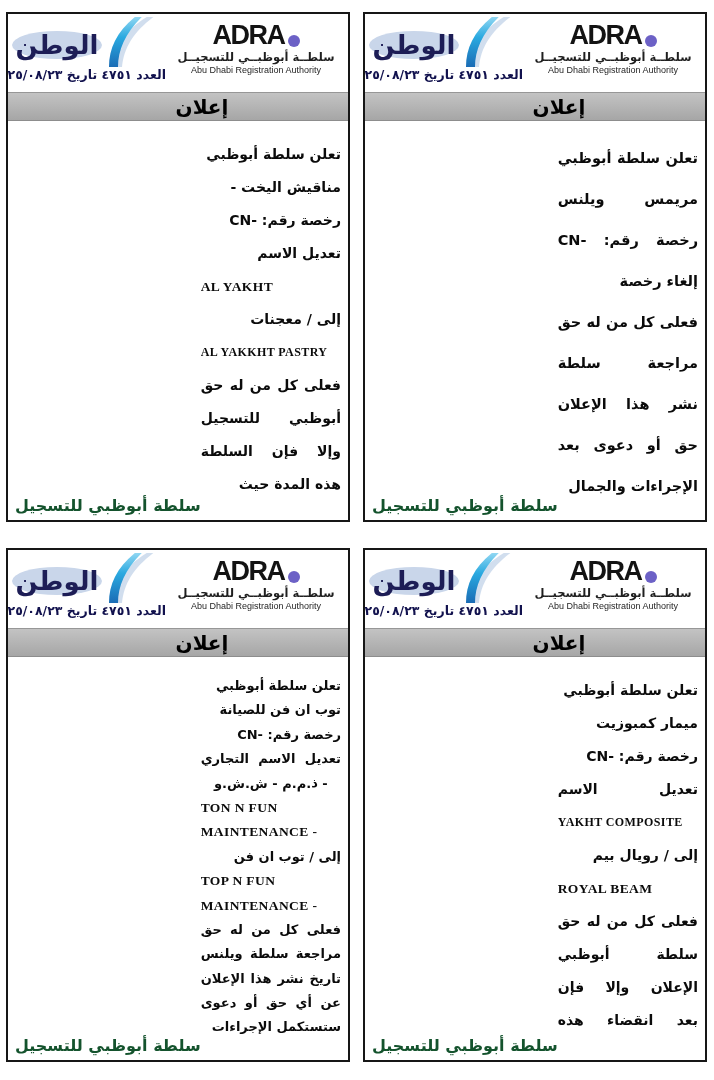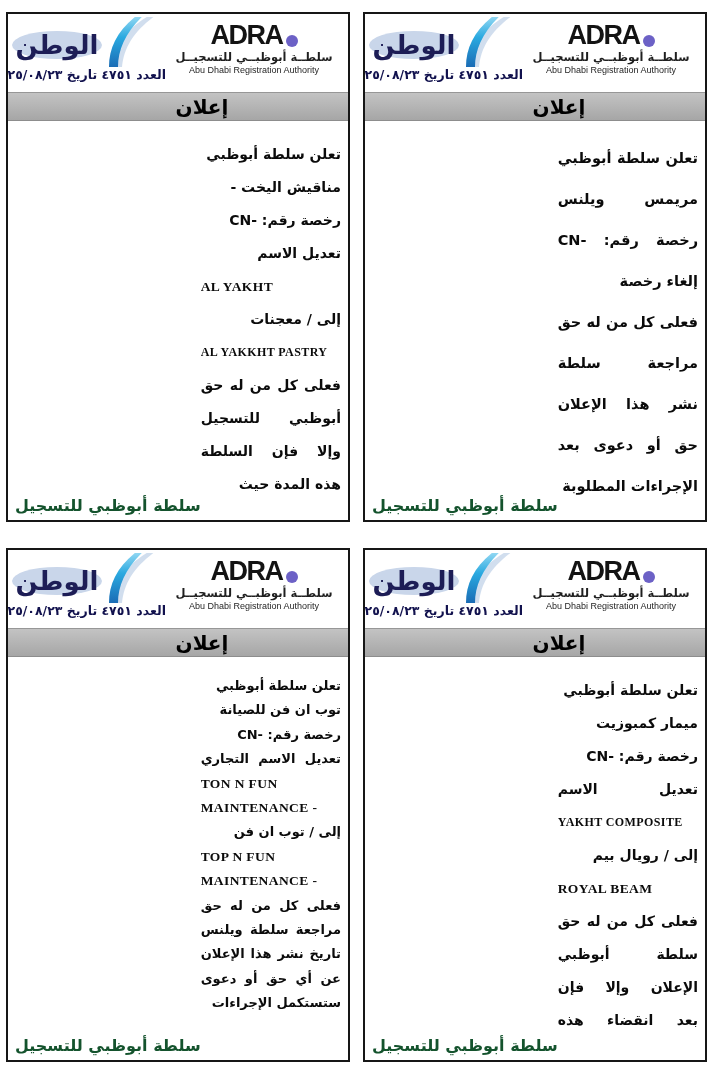--- a/index.html
+++ b/index.html
@@ -18,21 +18,21 @@
   .panel{
     border:2px solid #161616;
     background:#ffffff;
     display:flex;flex-direction:column;
     overflow:hidden;
     box-sizing:border-box;
   }
   
   .panel-head{
     height:76px;flex:0 0 76px;
-    display:flex;align-items:flex-start;
+    display:flex;justify-content:space-between;align-items:flex-start;
     padding:2px 4px 0 2px;
   }
   .watan{width:156px;padding-top:1px;}
   .watan-art{display:block;}
   .issue{
     font-size:12.5px;font-weight:bold;color:#12124e;
     direction:rtl;text-align:center;white-space:nowrap;margin-top:0;
   }
   .adra{width:176px;text-align:center;padding-top:4px;direction:ltr;}
   .adra-word{
@@ -161,21 +161,21 @@
     <div class="body">
       <div class="lines">
           <div class="ln ln-j">تعلن سلطة أبوظبي للتسجيل بأن / السادة :</div>
           <div class="ln ln-j">مريمس ويلنس للعناية الشخصية والجمال للنساء</div>
           <div class="ln ln-j">رخصة رقم: CN-5642588 قد تقدموا إلينا بطلب:</div>
           <div class="ln ln-r">إلغاء رخصة</div>
           <div class="ln ln-j">فعلى كل من له حق أو اعتراض على هذا الإعلان</div>
           <div class="ln ln-j">مراجعة سلطة أبوظبي للتسجيل خلال أسبوع من تاريخ</div>
           <div class="ln ln-j">نشر هذا الإعلان وإلا فإن السلطة غير مسؤولة عن أي</div>
           <div class="ln ln-j">حق أو دعوى بعد انقضاء هذه المدة حيث ستستكمل</div>
-          <div class="ln ln-r">الإجراءات المطلوبة</div>
+          <div class="ln ln-r">الإجراءات والجمال</div>
         </div>
       <div class="panel-footer">سلطة أبوظبي للتسجيل</div>
     </div>
   </section>
 
   <section class="panel p3">
     <header class="panel-head">
       <div class="watan">
         <svg class="watan-art" width="152" height="50" viewBox="0 0 152 50">
           <path d="M140,-2 C116,12 105,28 104,50 L112,50 C114,30 124,14 146,-2 Z" fill="#ccdaec" opacity="0.9"></path>
@@ -194,20 +194,21 @@
         <div class="adra-en">Abu Dhabi Registration Authority</div>
       </div>
     </header>
     <div class="bar">إعلان</div>
     <div class="body">
       <div class="lines">
           <div class="ln ln-r">تعلن سلطة أبوظبي للتسجيل بأن / السادة :</div>
           <div class="ln ln-r">توب ان فن للصيانة العامة - ذ.م.م - ش.ش.و</div>
           <div class="ln ln-r">رخصة رقم:  CN-4528147  قد تقدموا إلينا بطلب:</div>
           <div class="ln ln-j">تعديل الاسم التجاري من / توب ان فن للصيانة العامة</div>
+          <div class="ln ln-c">- ذ.م.م - ش.ش.و</div>
           <div class="ln ln-lat">TON N FUN GENERAL</div>
           <div class="ln ln-lat">MAINTENANCE - L·L·C - S·P·C</div>
           <div class="ln ln-r">إلى / توب ان فن للصيانة العامة - ذ.م.م - ش.ش.و</div>
           <div class="ln ln-lat">TOP N FUN GENERAL</div>
           <div class="ln ln-lat">MAINTENANCE - L·L·C - S·P·C</div>
           <div class="ln ln-j">فعلى كل من له حق أو اعتراض على هذا الإعلان</div>
           <div class="ln ln-j">مراجعة سلطة ويلنس للتسجيل خلال يوم واحد من</div>
           <div class="ln ln-j">تاريخ نشر هذا الإعلان وإلا فإن السلطة غير مسؤولة</div>
           <div class="ln ln-j">عن أي حق أو دعوى بعد انقضاء هذه المدة حيث</div>
           <div class="ln ln-r">ستستكمل الإجراءات المطلوبة</div>

